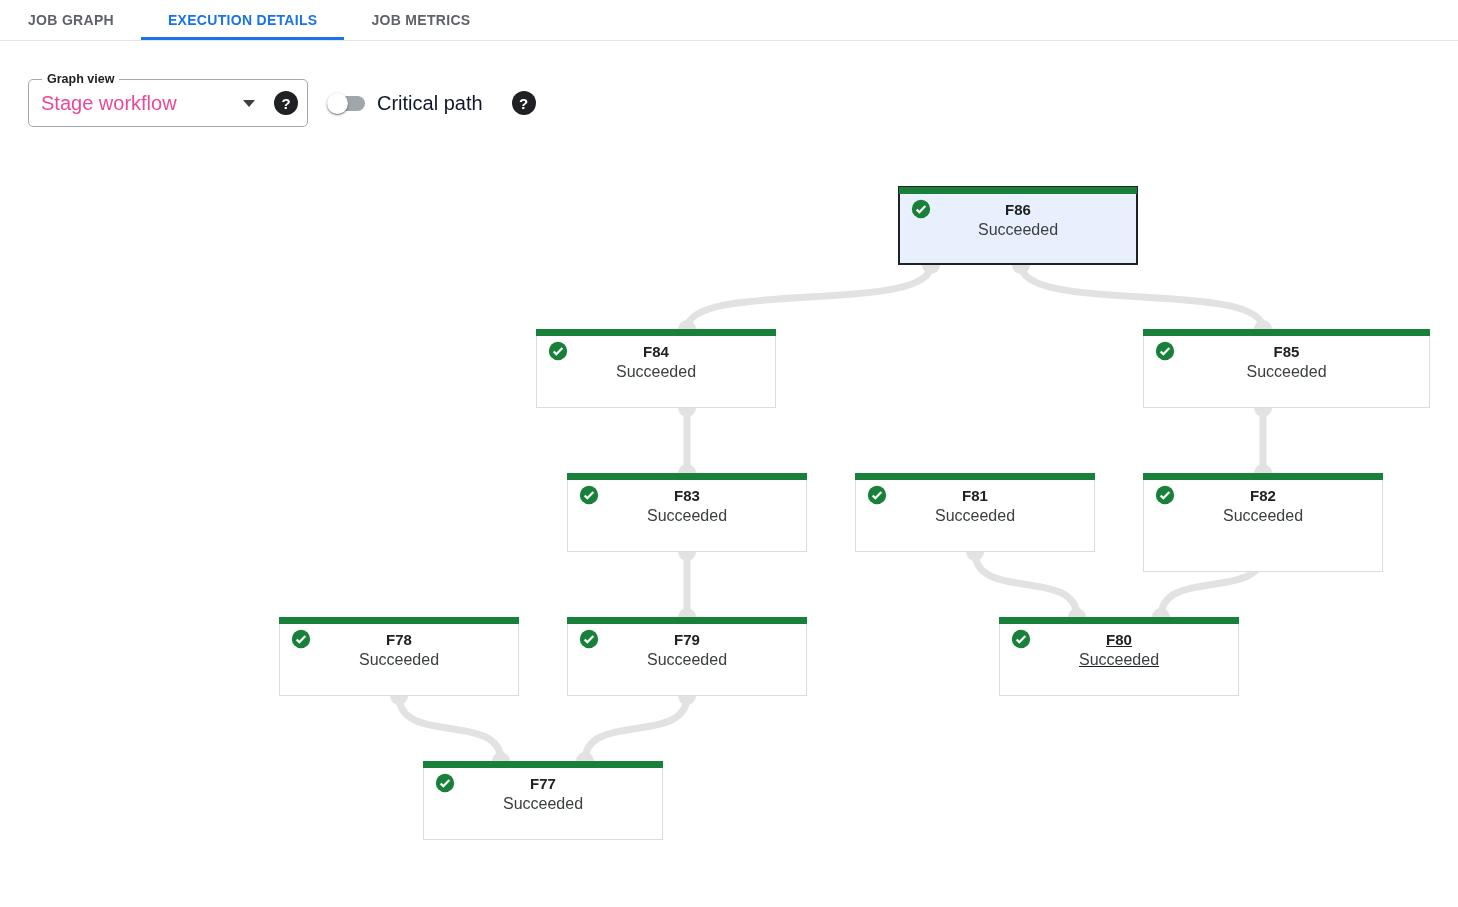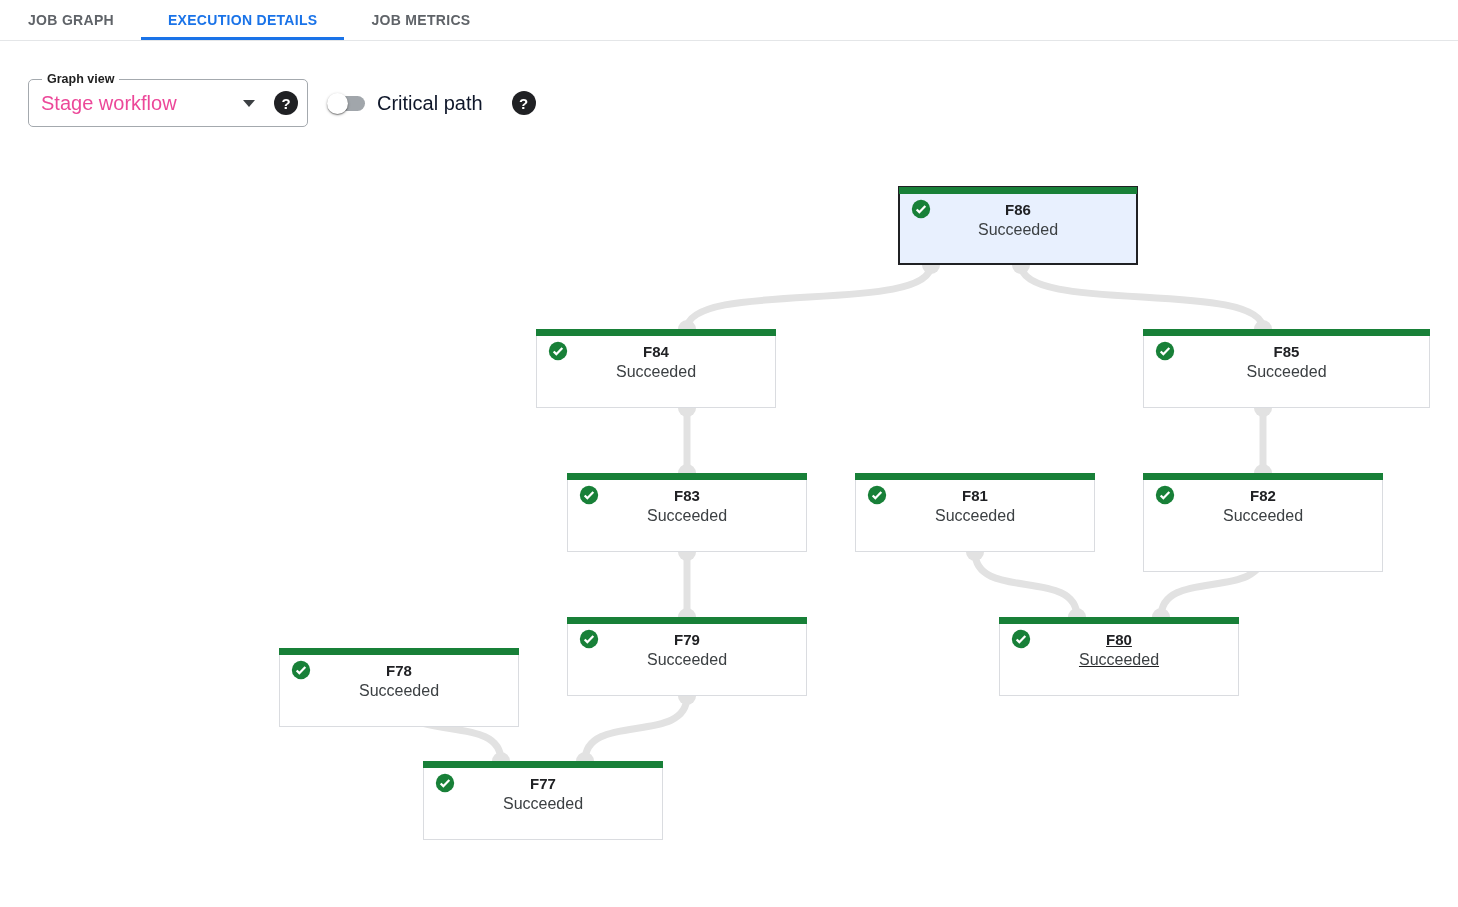--- a/index.html
+++ b/index.html
@@ -198,21 +198,21 @@
     </div>
     <div class="node" style="left: 1143px; top: 473px; width: 240px; height: 99px;">
       <div class="nbar"></div>
       <span class="ncheck"><svg width="20" height="20" viewBox="0 0 24 24">
           <circle cx="12" cy="12" r="11" fill="#188038"></circle>
           <path d="M6.8 12.6l3.2 3.2 7.2-7.4" stroke="#fff" stroke-width="2.7" fill="none"></path>
         </svg></span>
       <div class="ntitle">F82</div>
       <div class="nstatus">Succeeded</div>
     </div>
-    <div class="node" style="left: 279px; top: 648px; width: 240px; height: 79px;">
+    <div class="node" style="left: 279px; top: 617px; width: 240px; height: 79px;">
       <div class="nbar"></div>
       <span class="ncheck"><svg width="20" height="20" viewBox="0 0 24 24">
           <circle cx="12" cy="12" r="11" fill="#188038"></circle>
           <path d="M6.8 12.6l3.2 3.2 7.2-7.4" stroke="#fff" stroke-width="2.7" fill="none"></path>
         </svg></span>
       <div class="ntitle">F78</div>
       <div class="nstatus">Succeeded</div>
     </div>
     <div class="node" style="left: 567px; top: 617px; width: 240px; height: 79px;">
       <div class="nbar"></div>

